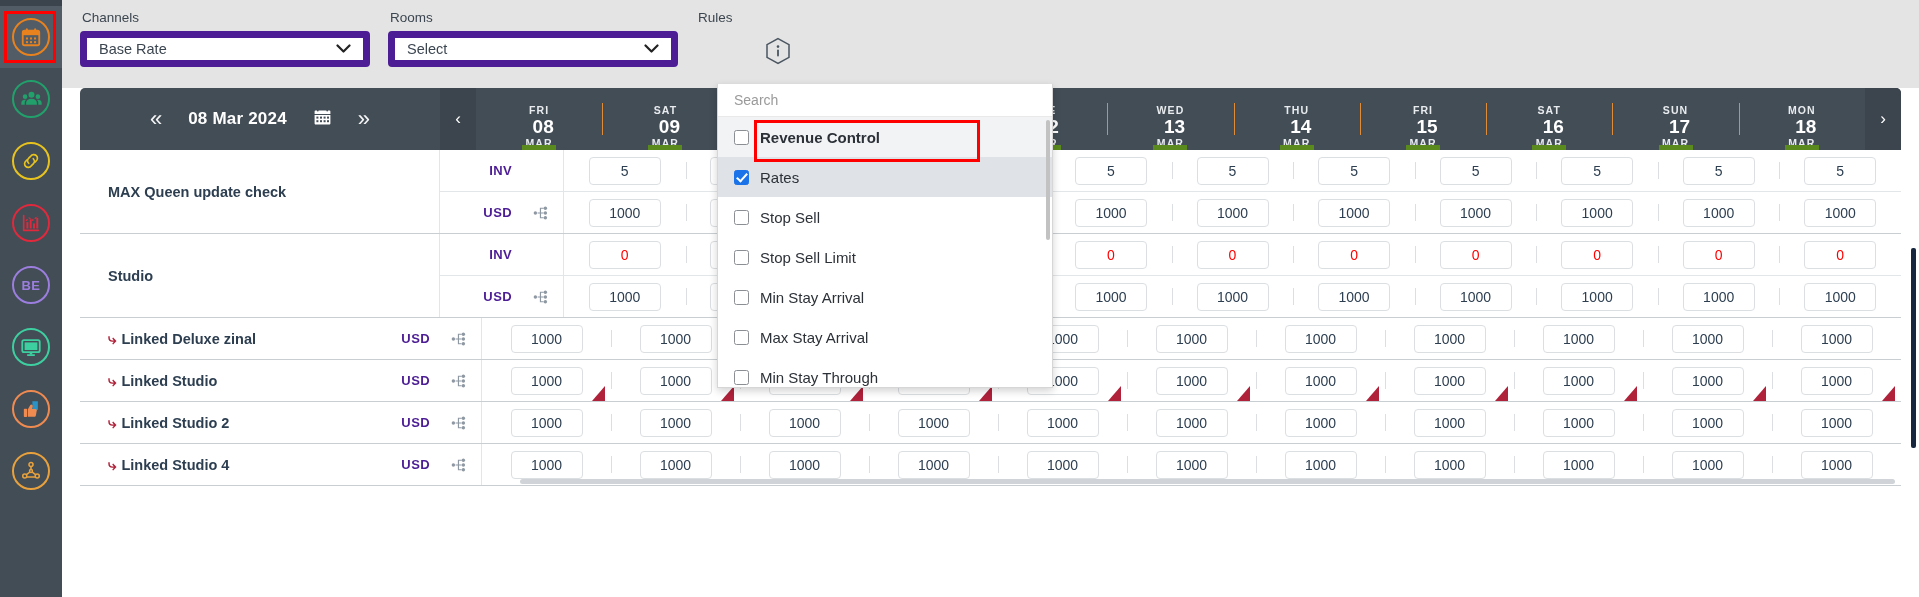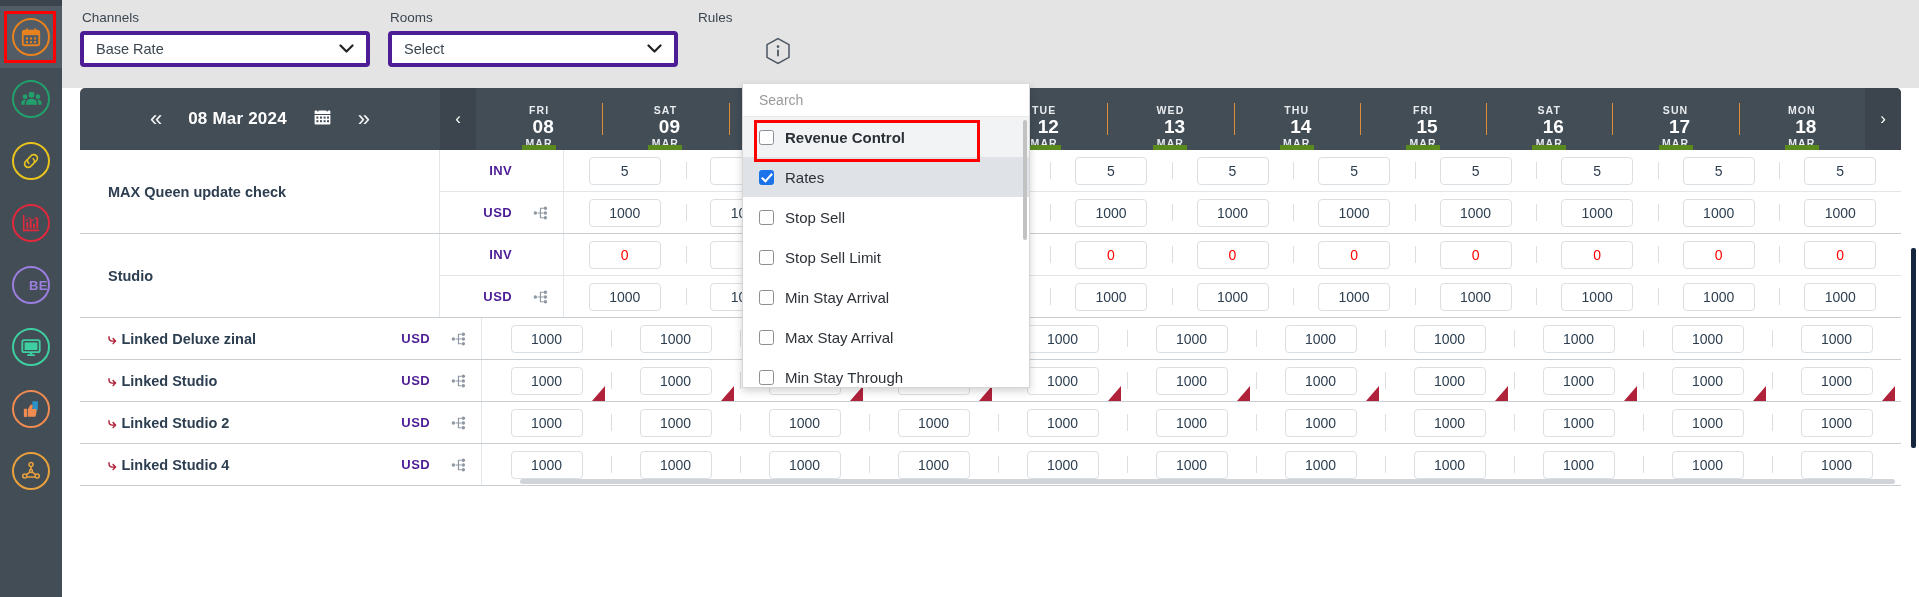--- a/index.html
+++ b/index.html
@@ -38,40 +38,40 @@
   
   .main { flex:1; position:relative; height:597px; background:#ffffff;border-radius:16px; }
 
   .filterbar {
     background:#e4e4e4; height:88px; padding:10px 0 0 18px;
     display:flex; align-items:flex-start; gap:18px; position:relative;
   }
   .field { display:flex; flex-direction:column; }
   .field-label { font-size:13.5px; color:#3c4650; margin-bottom:6px; padding-left:2px;}
   .select-box {
-    height:36px; background:#fff; border:4px solid #4c1d95; border-radius:4px;
+    height:36px; background:#fff; border:7px solid #4c1d95; border-radius:4px;
     display:flex; align-items:center; padding:0 12px; font-size:14.5px; color:#3c4650;
     position:relative;
   }
   .select-box .caret {
     position:absolute; right:12px; top:50%; transform:translateY(-50%);
     font-size:13px; color:#222; line-height:1;
   }
   .w-channels { width:290px; }
   .w-rooms    { width:290px; }
   .w-rules    { width:290px; border:1px solid #1d6fd0; }
   .clear-x {
     position:absolute; right:12px; top:50%; transform:translateY(-50%);
     font-size:18px; color:#333; line-height:1; font-weight:600;
   }
   .info-hex { margin-top:27px; margin-left:14px; }
 
   
   .dropdown {
-    position:absolute; left:680px; top:84px; width:288px; height:304px;
+    position:absolute; left:655px; top:84px; width:336px; height:304px;
     background:#fff; border:1px solid #d6d6d6; border-top:none;
     box-shadow:0 3px 8px rgba(0,0,0,.18);
     z-index:40; overflow:hidden;
   }
   .dd-search {
     height:33px; display:flex; align-items:center; padding:0 16px;
     font-size:14px; color:#9a9a9a; border-bottom:1px solid #e9e9e9;
   }
   .dd-list { position:relative; }
   .dd-item {
@@ -251,21 +251,21 @@
                 <rect x="7" y="11" width="2.1" height="7"></rect>
                 <rect x="10.6" y="8" width="2.1" height="10"></rect>
                 <rect x="14.2" y="12.5" width="2.1" height="5.5"></rect>
                 <rect x="17.8" y="6.5" width="2.1" height="11.5"></rect>
               </g>
               <path d="M6.5 9.5 L10 6.5 L14 9 L19.5 4.5" fill="none" stroke="#e0293c" stroke-width="1.4" stroke-dasharray="2.4 1.6"></path>
             </svg>
           </div>
         </div>
         <div class="rail-item">
-          <div class="rail-circle" style="color: rgb(155, 126, 222); justify-content: flex-end;">
+          <div class="rail-circle" style="color: rgb(155, 126, 222);">
             <span style="color:#9b7ede">BE</span>
           </div>
         </div>
         <div class="rail-item">
           <div class="rail-circle" style="color: rgb(62, 207, 160);">
             <svg width="22" height="22" viewBox="0 0 24 24">
               <rect x="2.5" y="4.5" width="19" height="13" rx="1.8" fill="none" stroke="#3ecfa0" stroke-width="2"></rect>
               <rect x="5" y="7" width="14" height="8.3" fill="#3ecfa0"></rect>
               <rect x="10.6" y="17.5" width="2.8" height="2.6" fill="#3ecfa0"></rect>
               <rect x="7.5" y="19.8" width="9" height="1.9" rx="0.9" fill="#3ecfa0"></rect>

